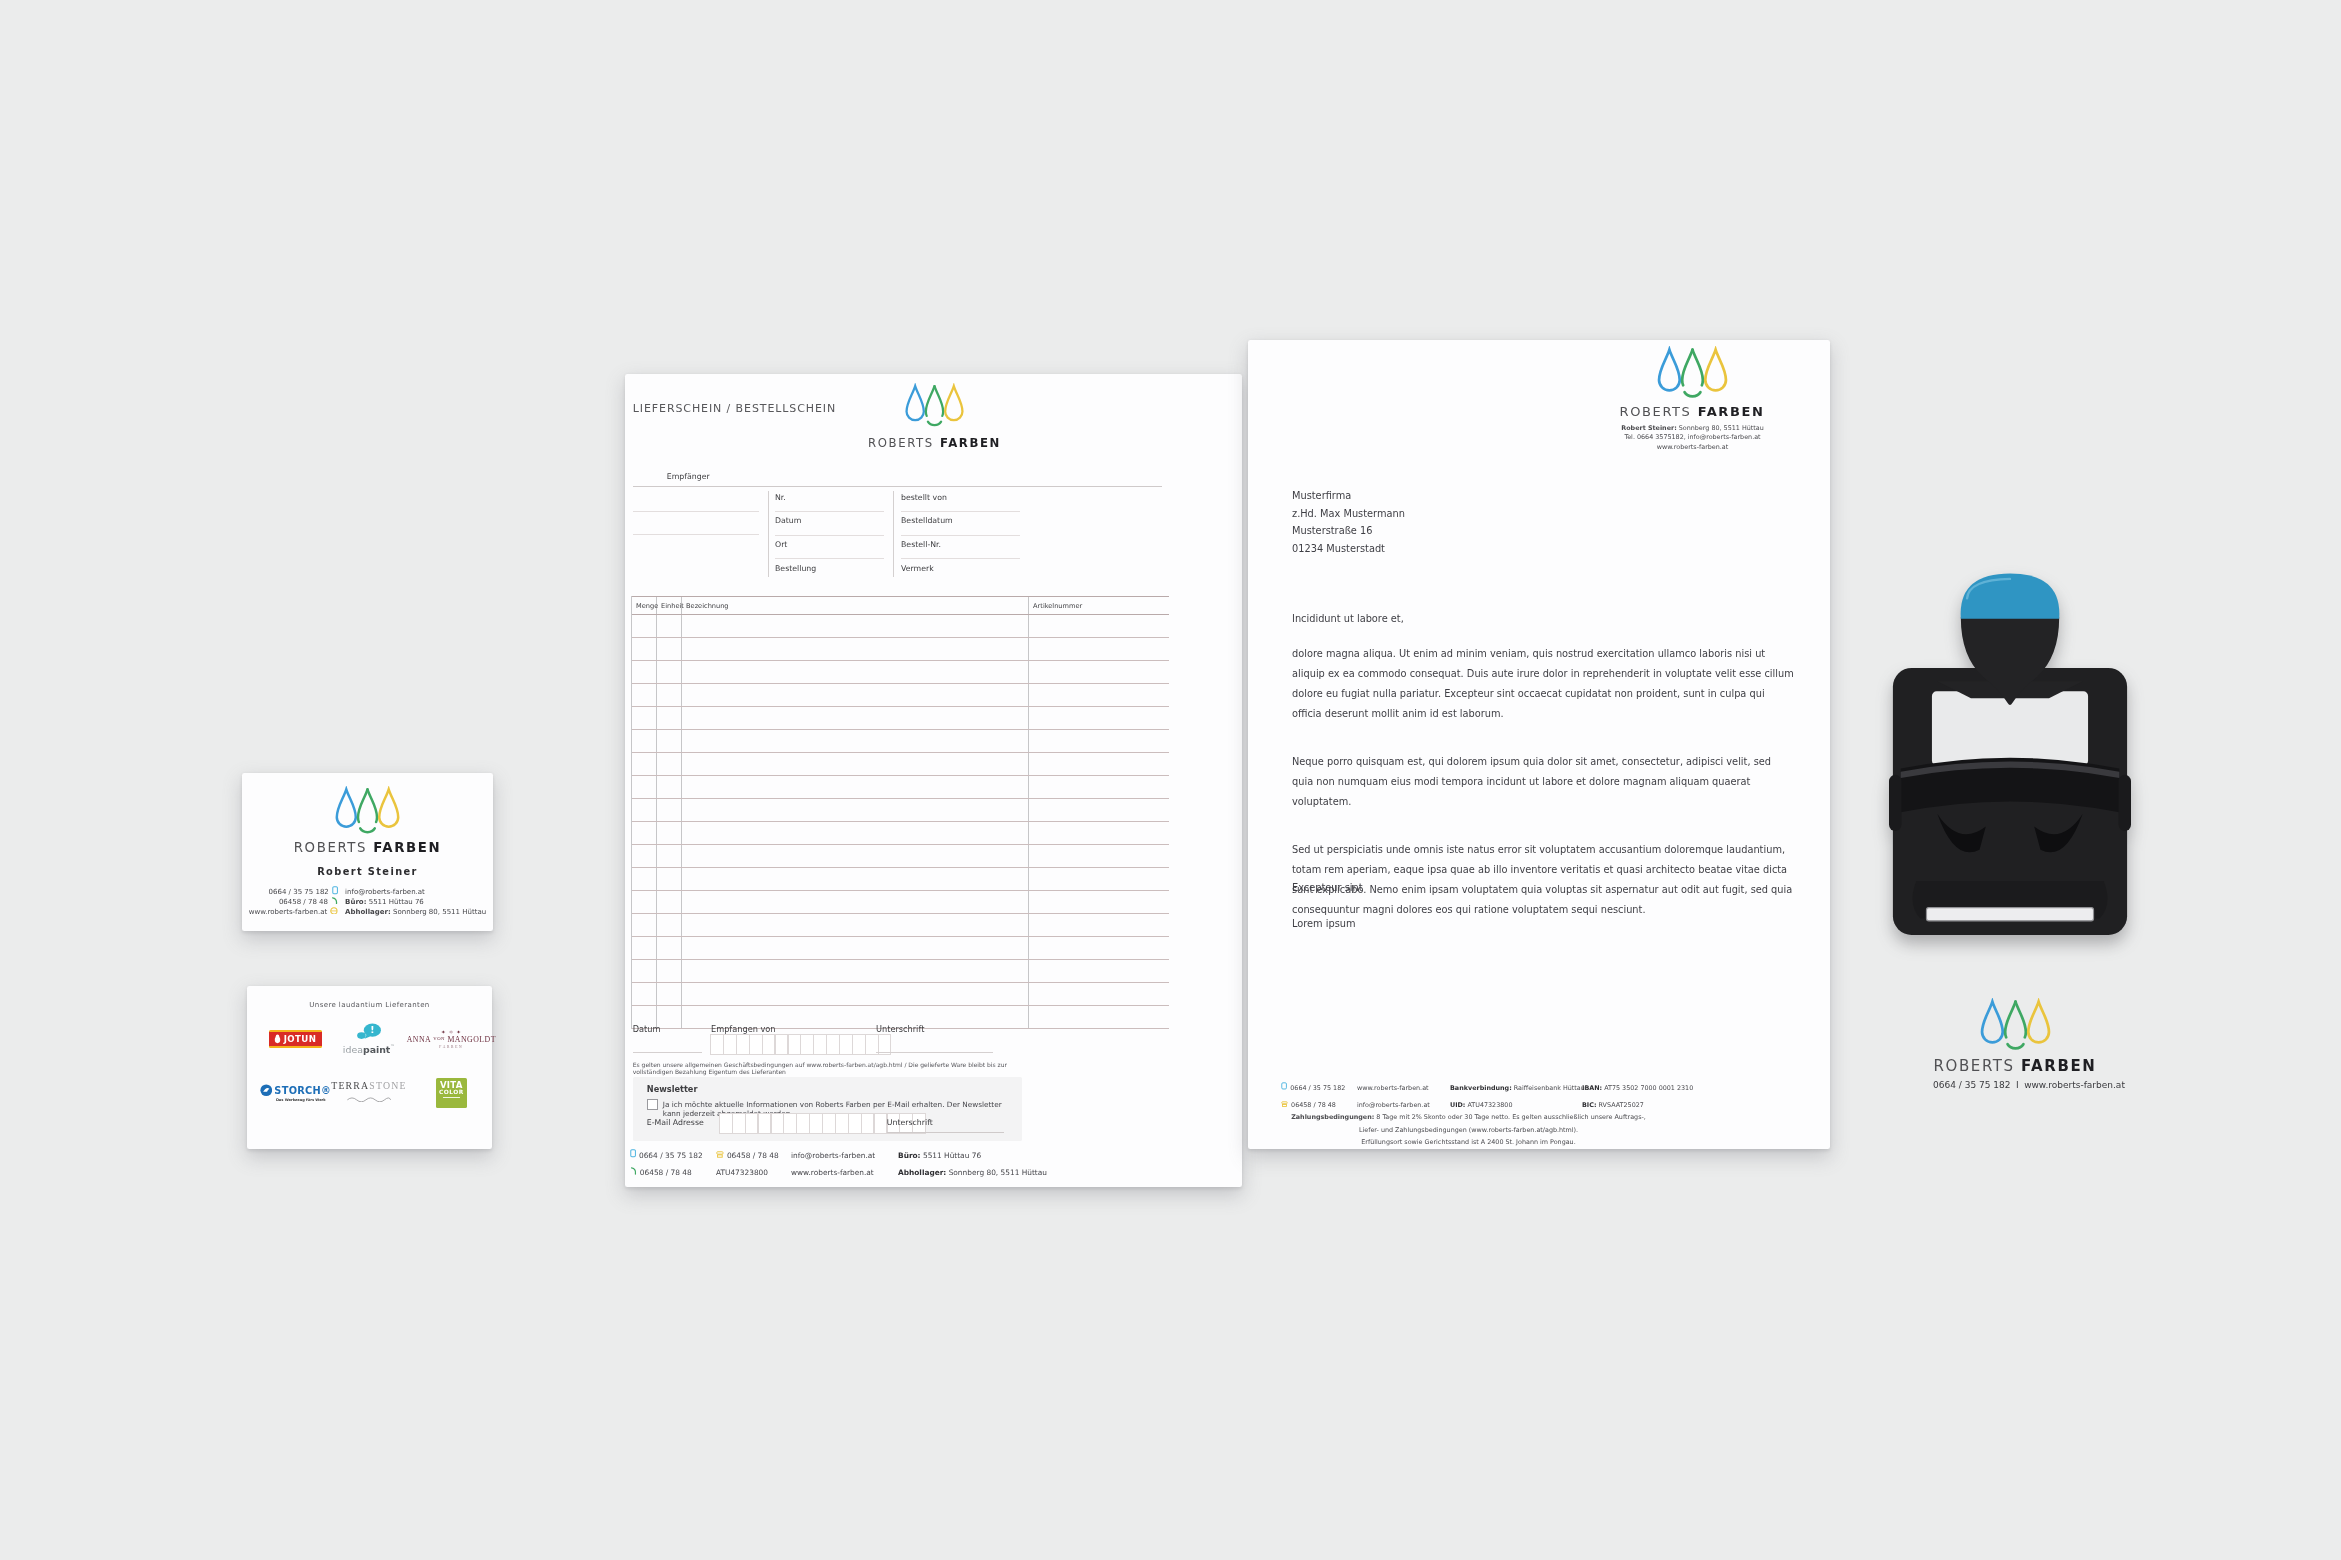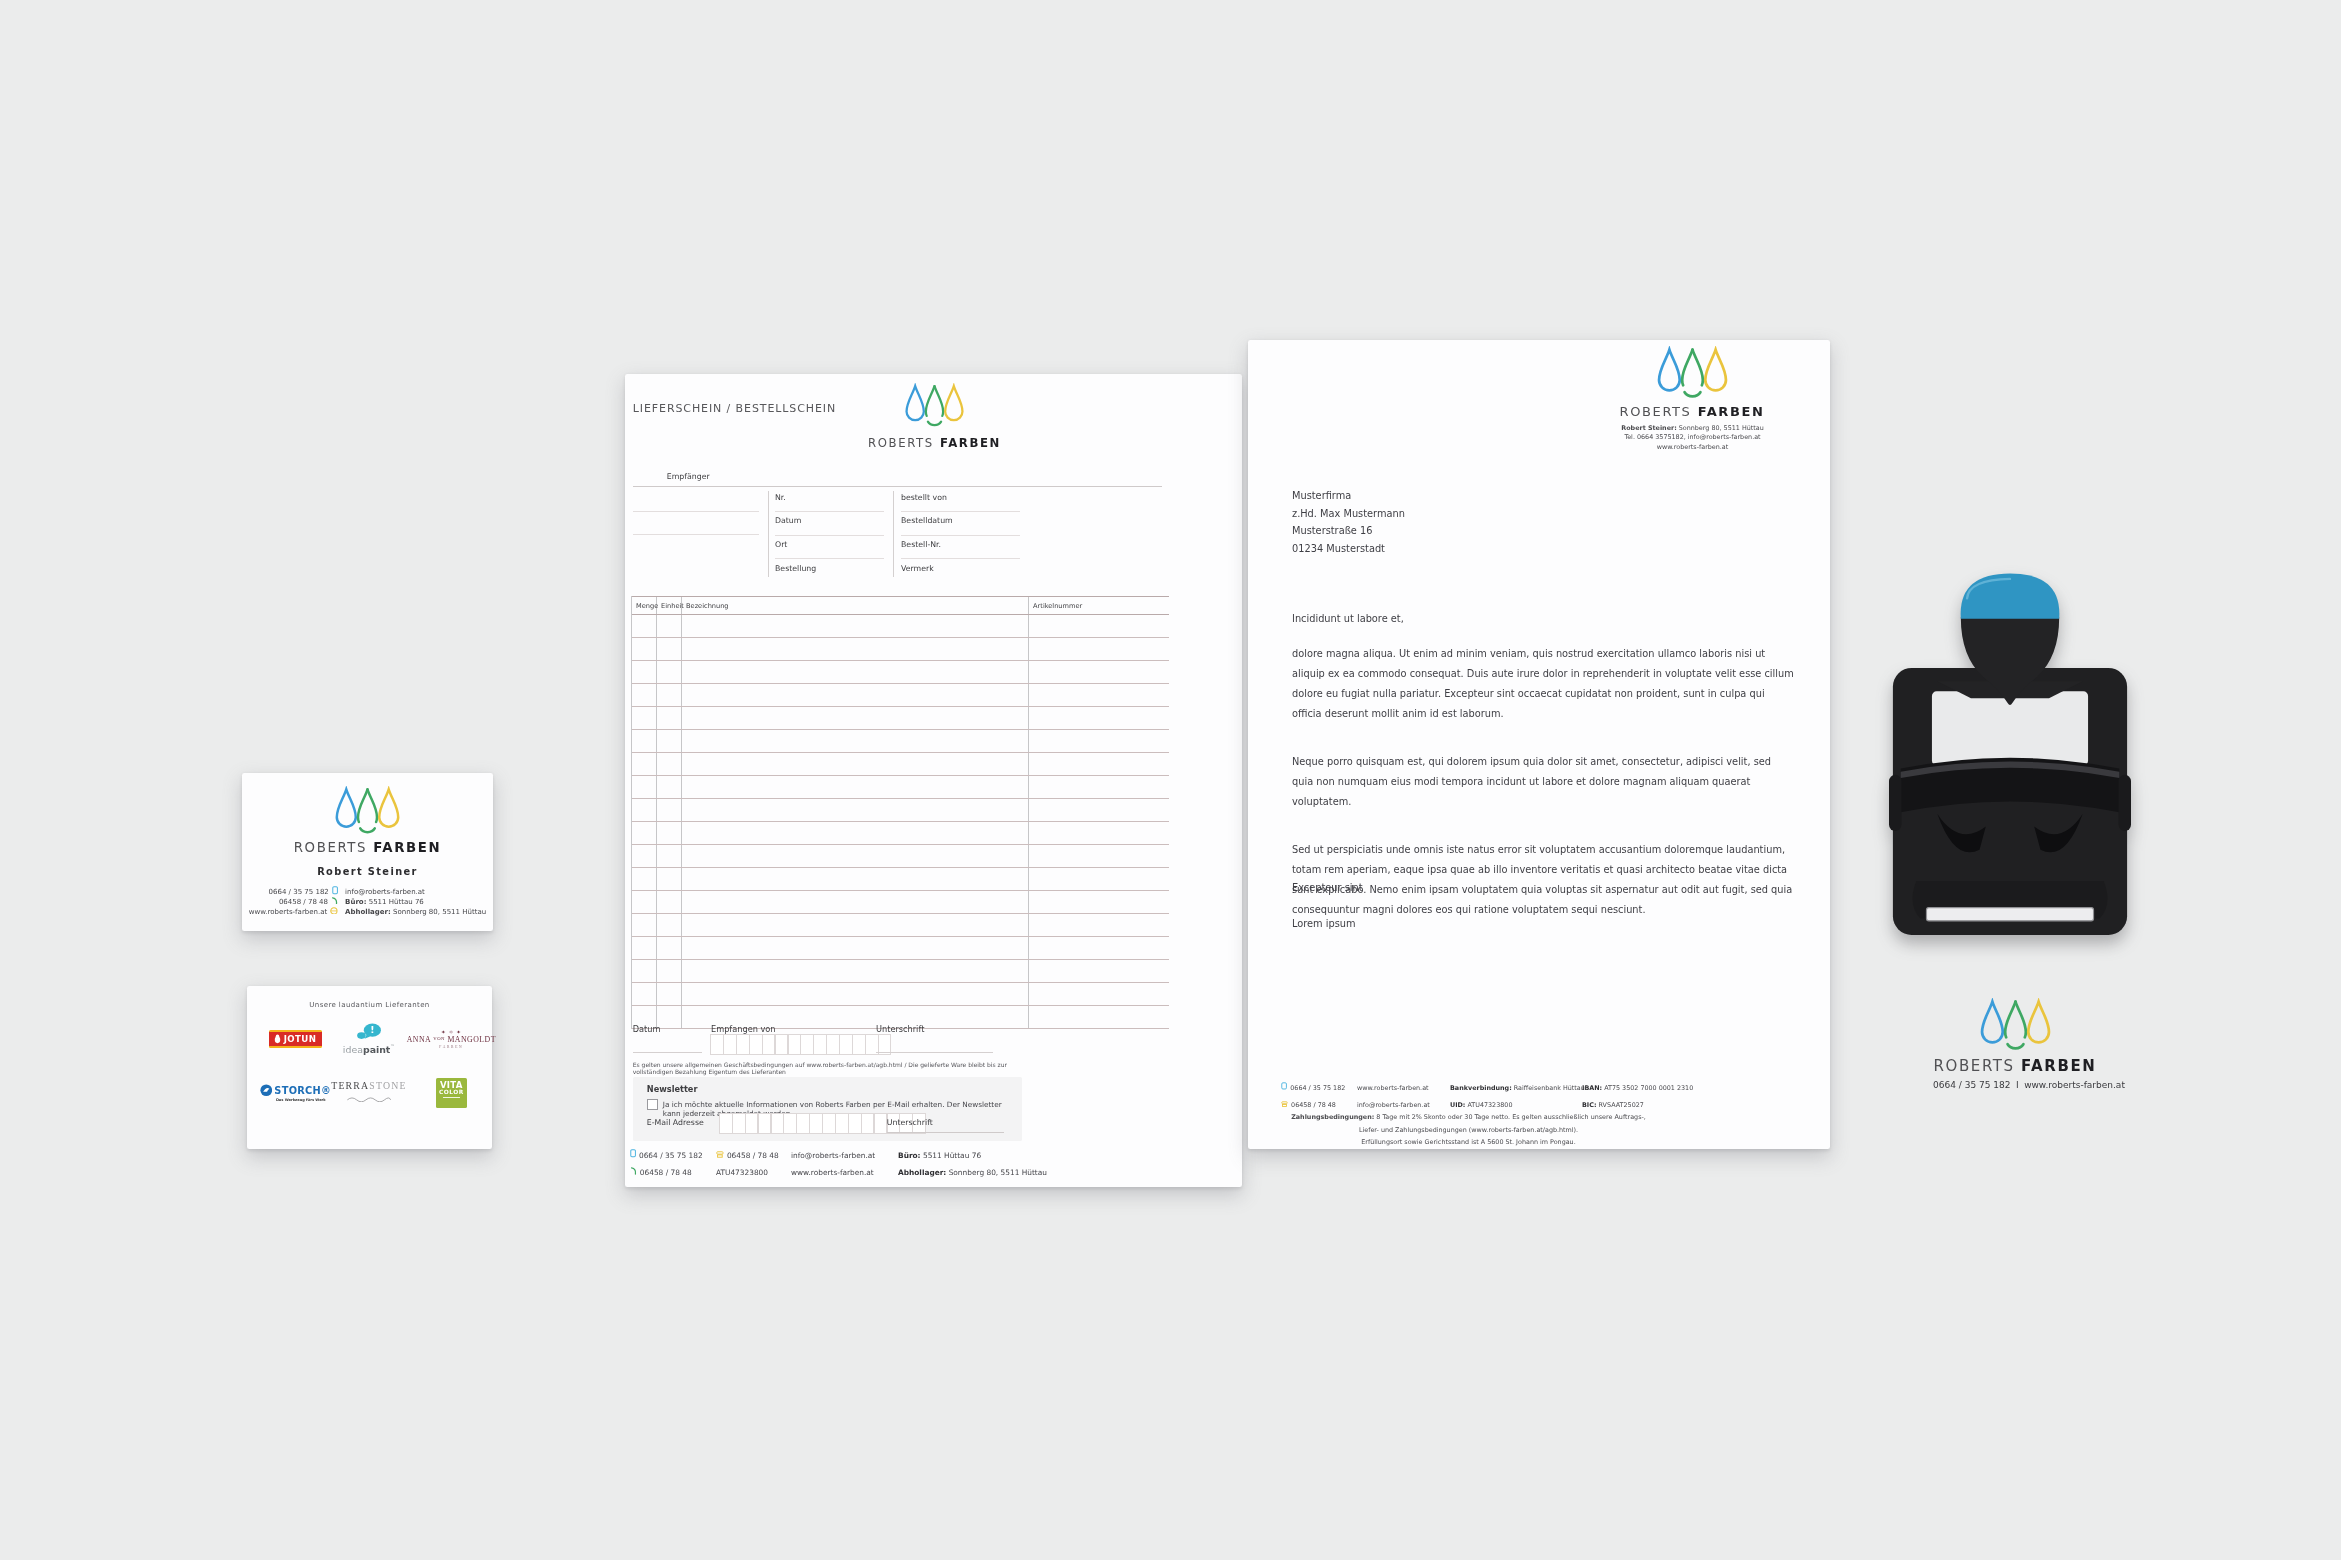--- a/index.html
+++ b/index.html
@@ -543,21 +543,21 @@
   <div class="lh-footer" style="left:334px">
     <div class="frow">
         <span><span class="b">IBAN:</span><span> AT75 3502 7000 0001 2310</span></span>
       </div>
     <div class="frow">
         <span><span class="b">BIC:</span><span> RVSAAT25027</span></span>
       </div>
   </div>
   <div class="lh-terms">
     <span class="b">Zahlungsbedingungen:</span><span> 8 Tage mit 2% Skonto oder 30 Tage netto. Es gelten ausschließlich unsere Auftrags-, Liefer- und Zahlungsbedingungen (www.roberts-farben.at/agb.html).</span>
-    <div>Erfüllungsort sowie Gerichtsstand ist A 5600 St. Johann im Pongau.</div>
+    <div>Erfüllungsort sowie Gerichtsstand ist A 2400 St. Johann im Pongau.</div>
   </div>
 </div>
 
 <div id="stamp" class="abs">
   <svg viewBox="0 0 310 476" width="242" height="372">
     <rect x="5" y="129" width="300" height="342" rx="24" fill="#202022"></rect>
     <rect x="55" y="159" width="200" height="95" rx="6" fill="#e9eaeb"></rect>
     <path d="M15,258 Q155,230 295,258 L295,314 Q155,286 15,314 Z" fill="#141416"></path>
     <path d="M15,262 Q155,236 295,262 L295,270 Q155,244 15,270 Z" fill="#3a3a3e"></path>
     <path d="M62,316 q28,42 62,16 l-8,30 q-32,16 -54,-46 Z" fill="#0e0e10"></path>

